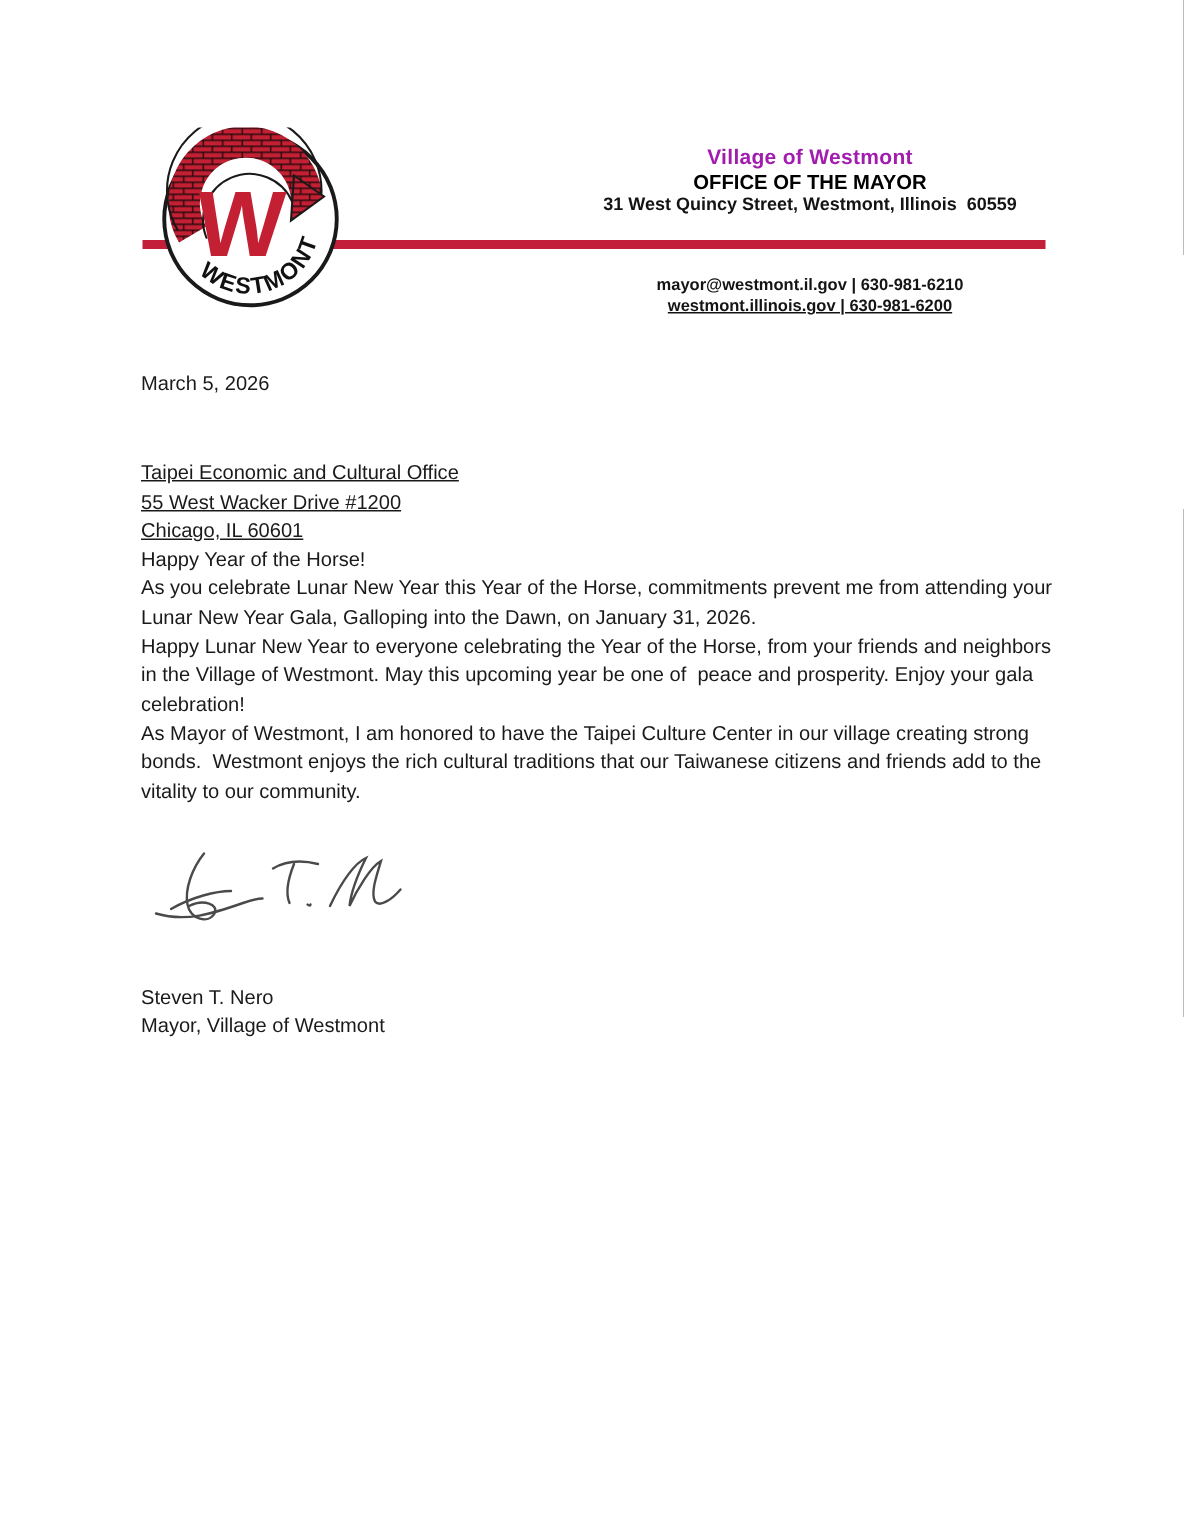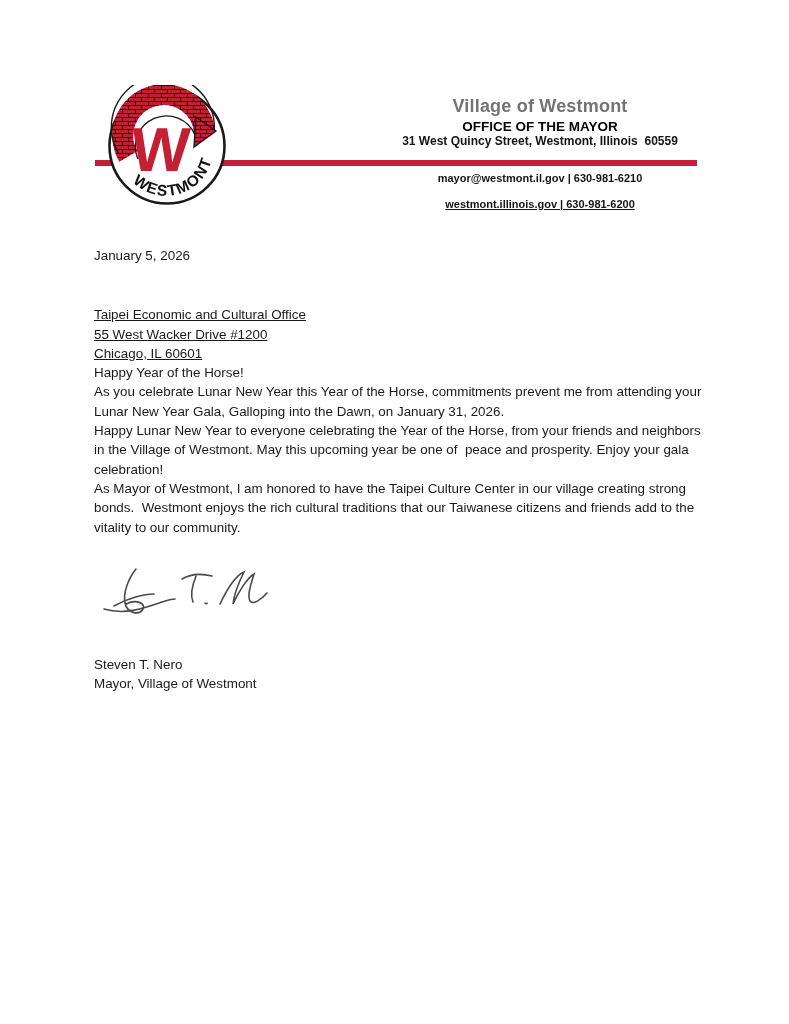--- a/index.html
+++ b/index.html
@@ -29,24 +29,24 @@
     z-index: 2;
   }
   #head-block {
     position: absolute;
     left: 389px; top: 96px;
     width: 302px;
     text-align: center;
     z-index: 2;
   }
   .head-org {
-    font-size: 18px;
+    font-size: 14px;
     font-weight: bold;
     letter-spacing: 0.2px;
-    color: #737373;
+    color: #a21caf;
   }
   .head-office {
     font-size: 13.5px;
     font-weight: bold;
     margin-top: 2px;
     color: #000000;
   }
   .head-address {
     font-size: 12px;
     font-weight: bold;
@@ -56,21 +56,21 @@
   .head-contact {
     position: absolute;
     left: 389px;
     width: 302px;
     text-align: center;
     font-size: 11px;
     font-weight: bold;
     color: #141414;
     z-index: 2;
   }
-  #contact-1 { top: 172px; }
+  #contact-1 { top: 184px; }
   #contact-2 { top: 198px; text-decoration: underline; }
   
   #letter {
     position: absolute;
     left: 94px; top: 246px;
     width: 618px;
     font-size: 13.4px;
     line-height: 19.3px;
     color: #1a1a1a;
   }
@@ -119,21 +119,21 @@
 
   <div id="head-block">
     <div class="head-org">Village of Westmont</div>
     <div class="head-office">OFFICE OF THE MAYOR</div>
     <div class="head-address">31 West Quincy Street, Westmont, Illinois  60559</div>
   </div>
   <div id="contact-1" class="head-contact">mayor@westmont.il.gov | 630-981-6210</div>
   <div id="contact-2" class="head-contact">westmont.illinois.gov | 630-981-6200</div>
 
   <div id="letter">
-    <div id="date-line" class="para">January 5, 2026</div>
+    <div id="date-line" class="para">March 5, 2026</div>
 
     <div id="recipient-block">
       <div>Taipei Economic and Cultural Office</div>
       <div>55 West Wacker Drive #1200</div>
       <div>Chicago, IL 60601</div>
     </div>
 
     <div class="para">Happy Year of the Horse!</div>
 
     <div class="para">As you celebrate Lunar New Year this Year of the Horse, commitments prevent me from attending your Lunar New Year Gala, Galloping into the Dawn, on January 31, 2026.</div>

